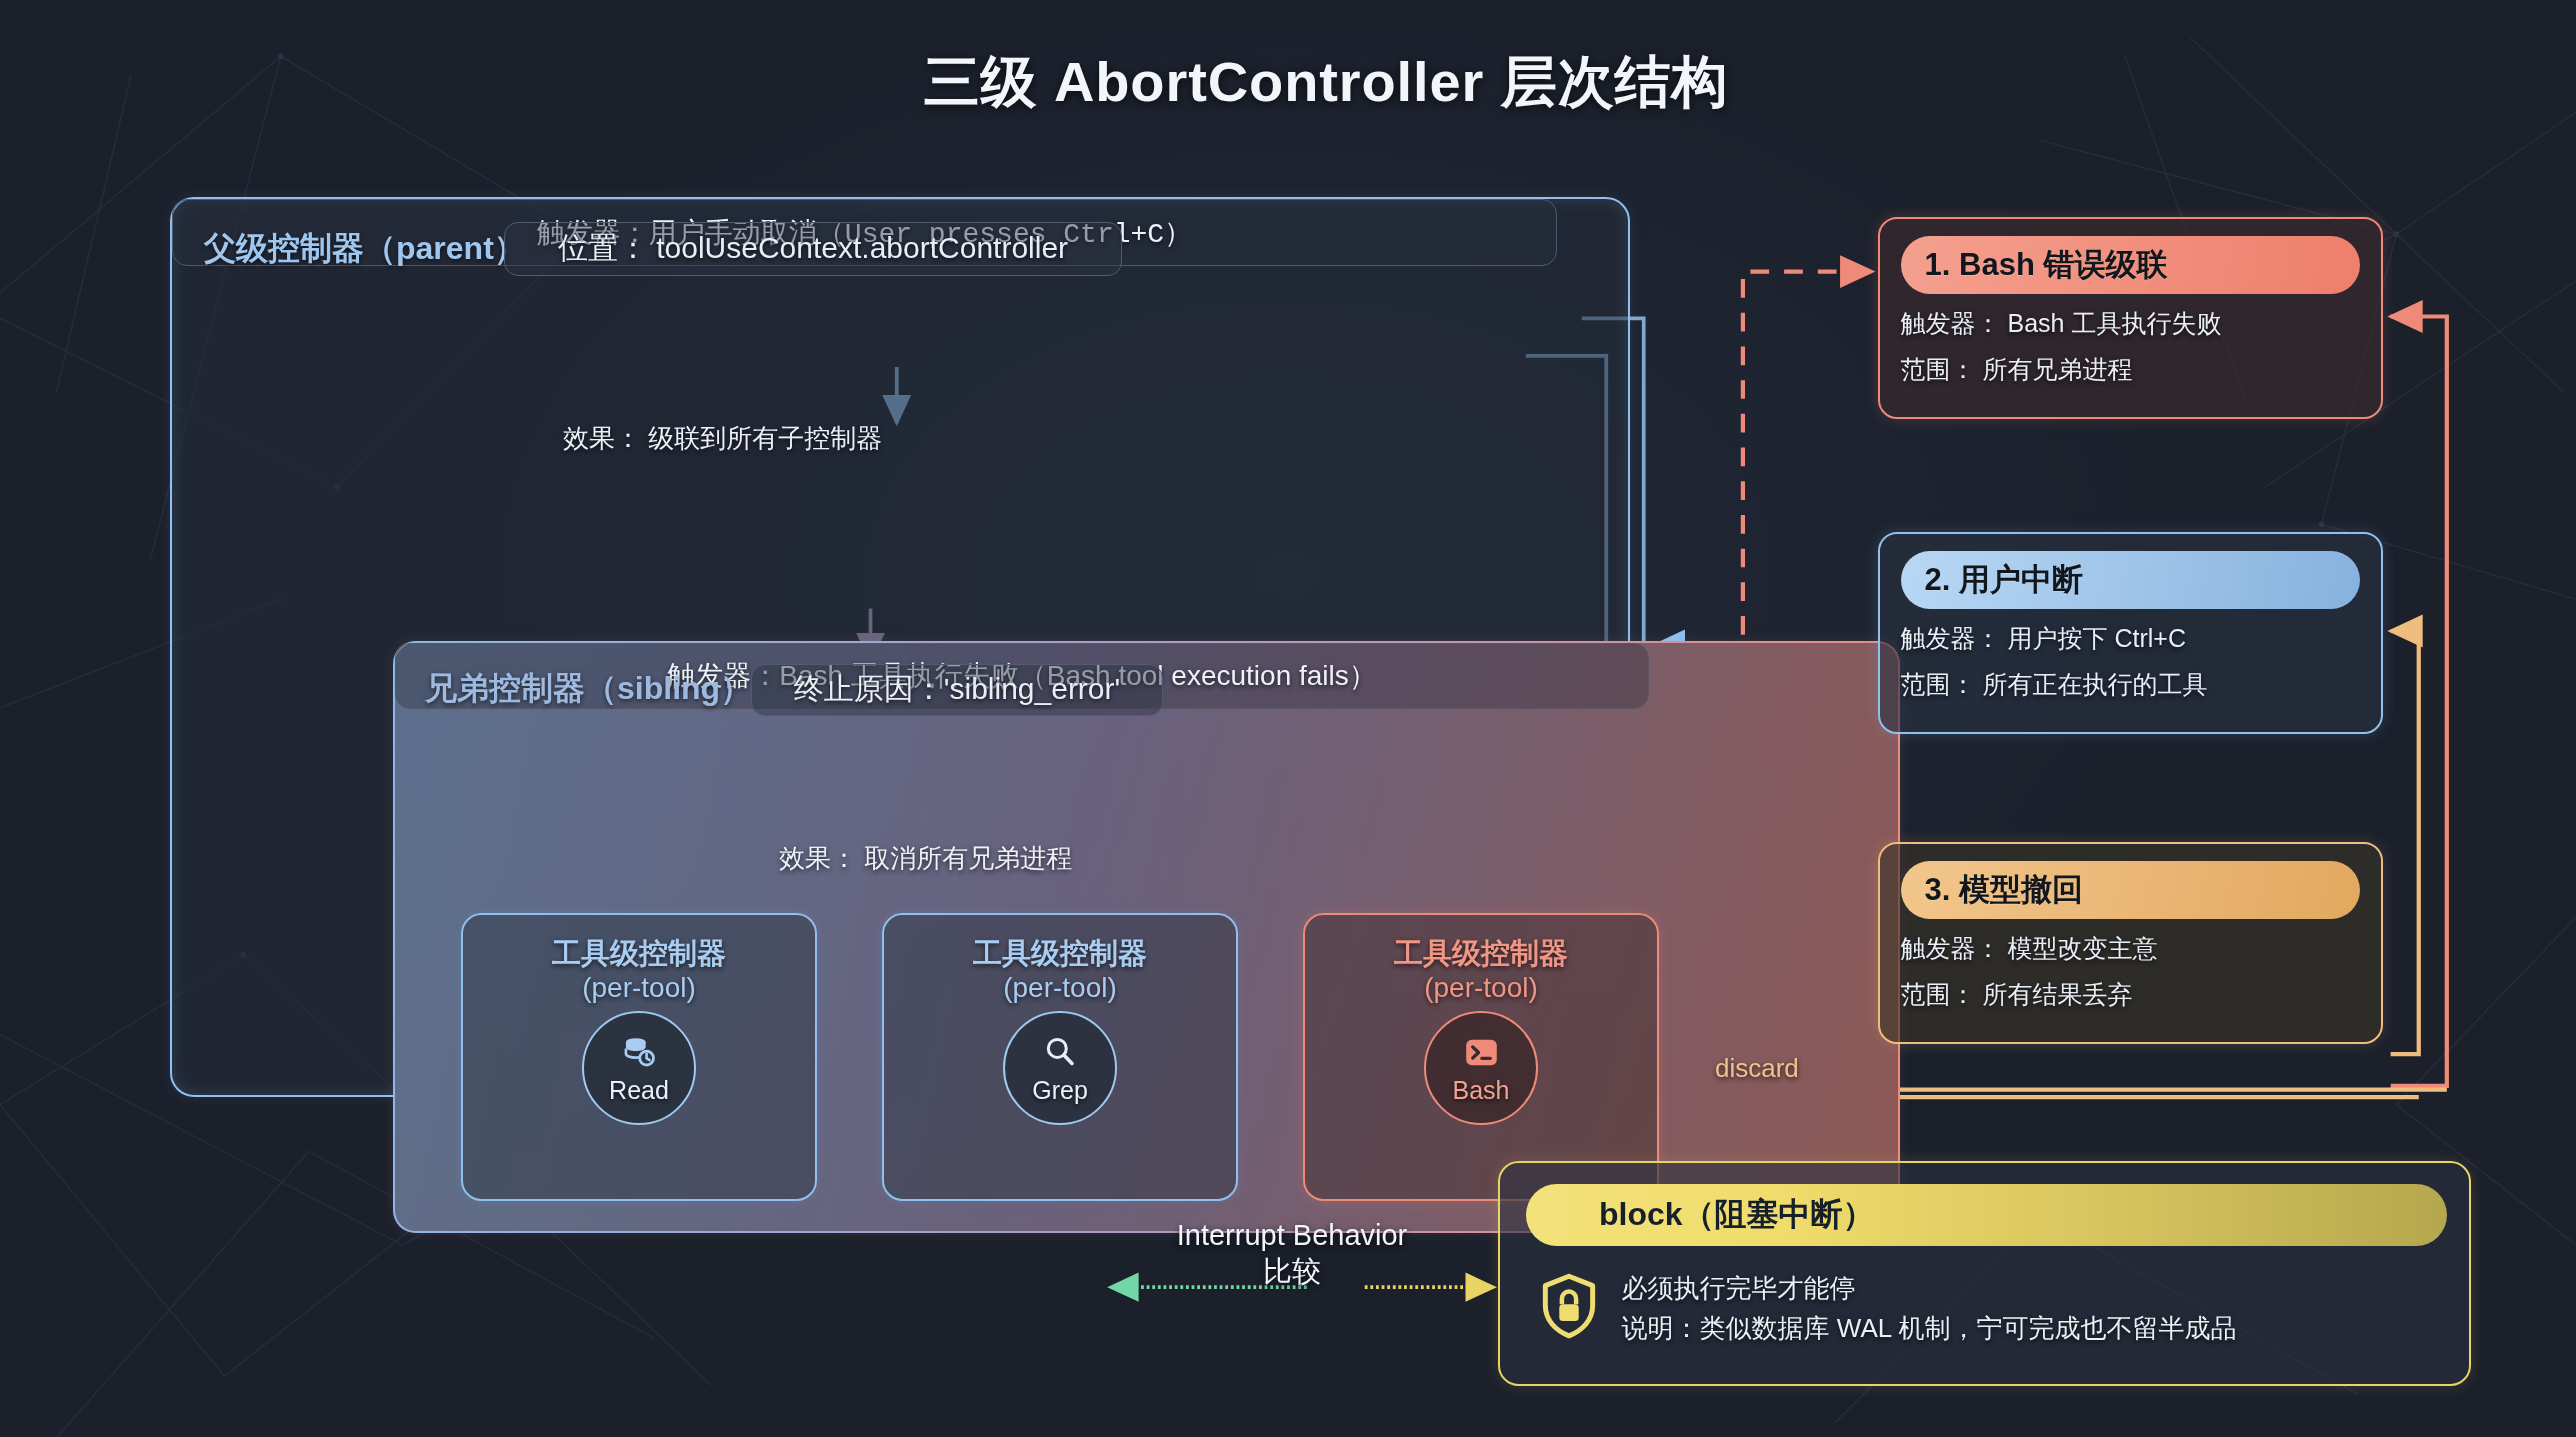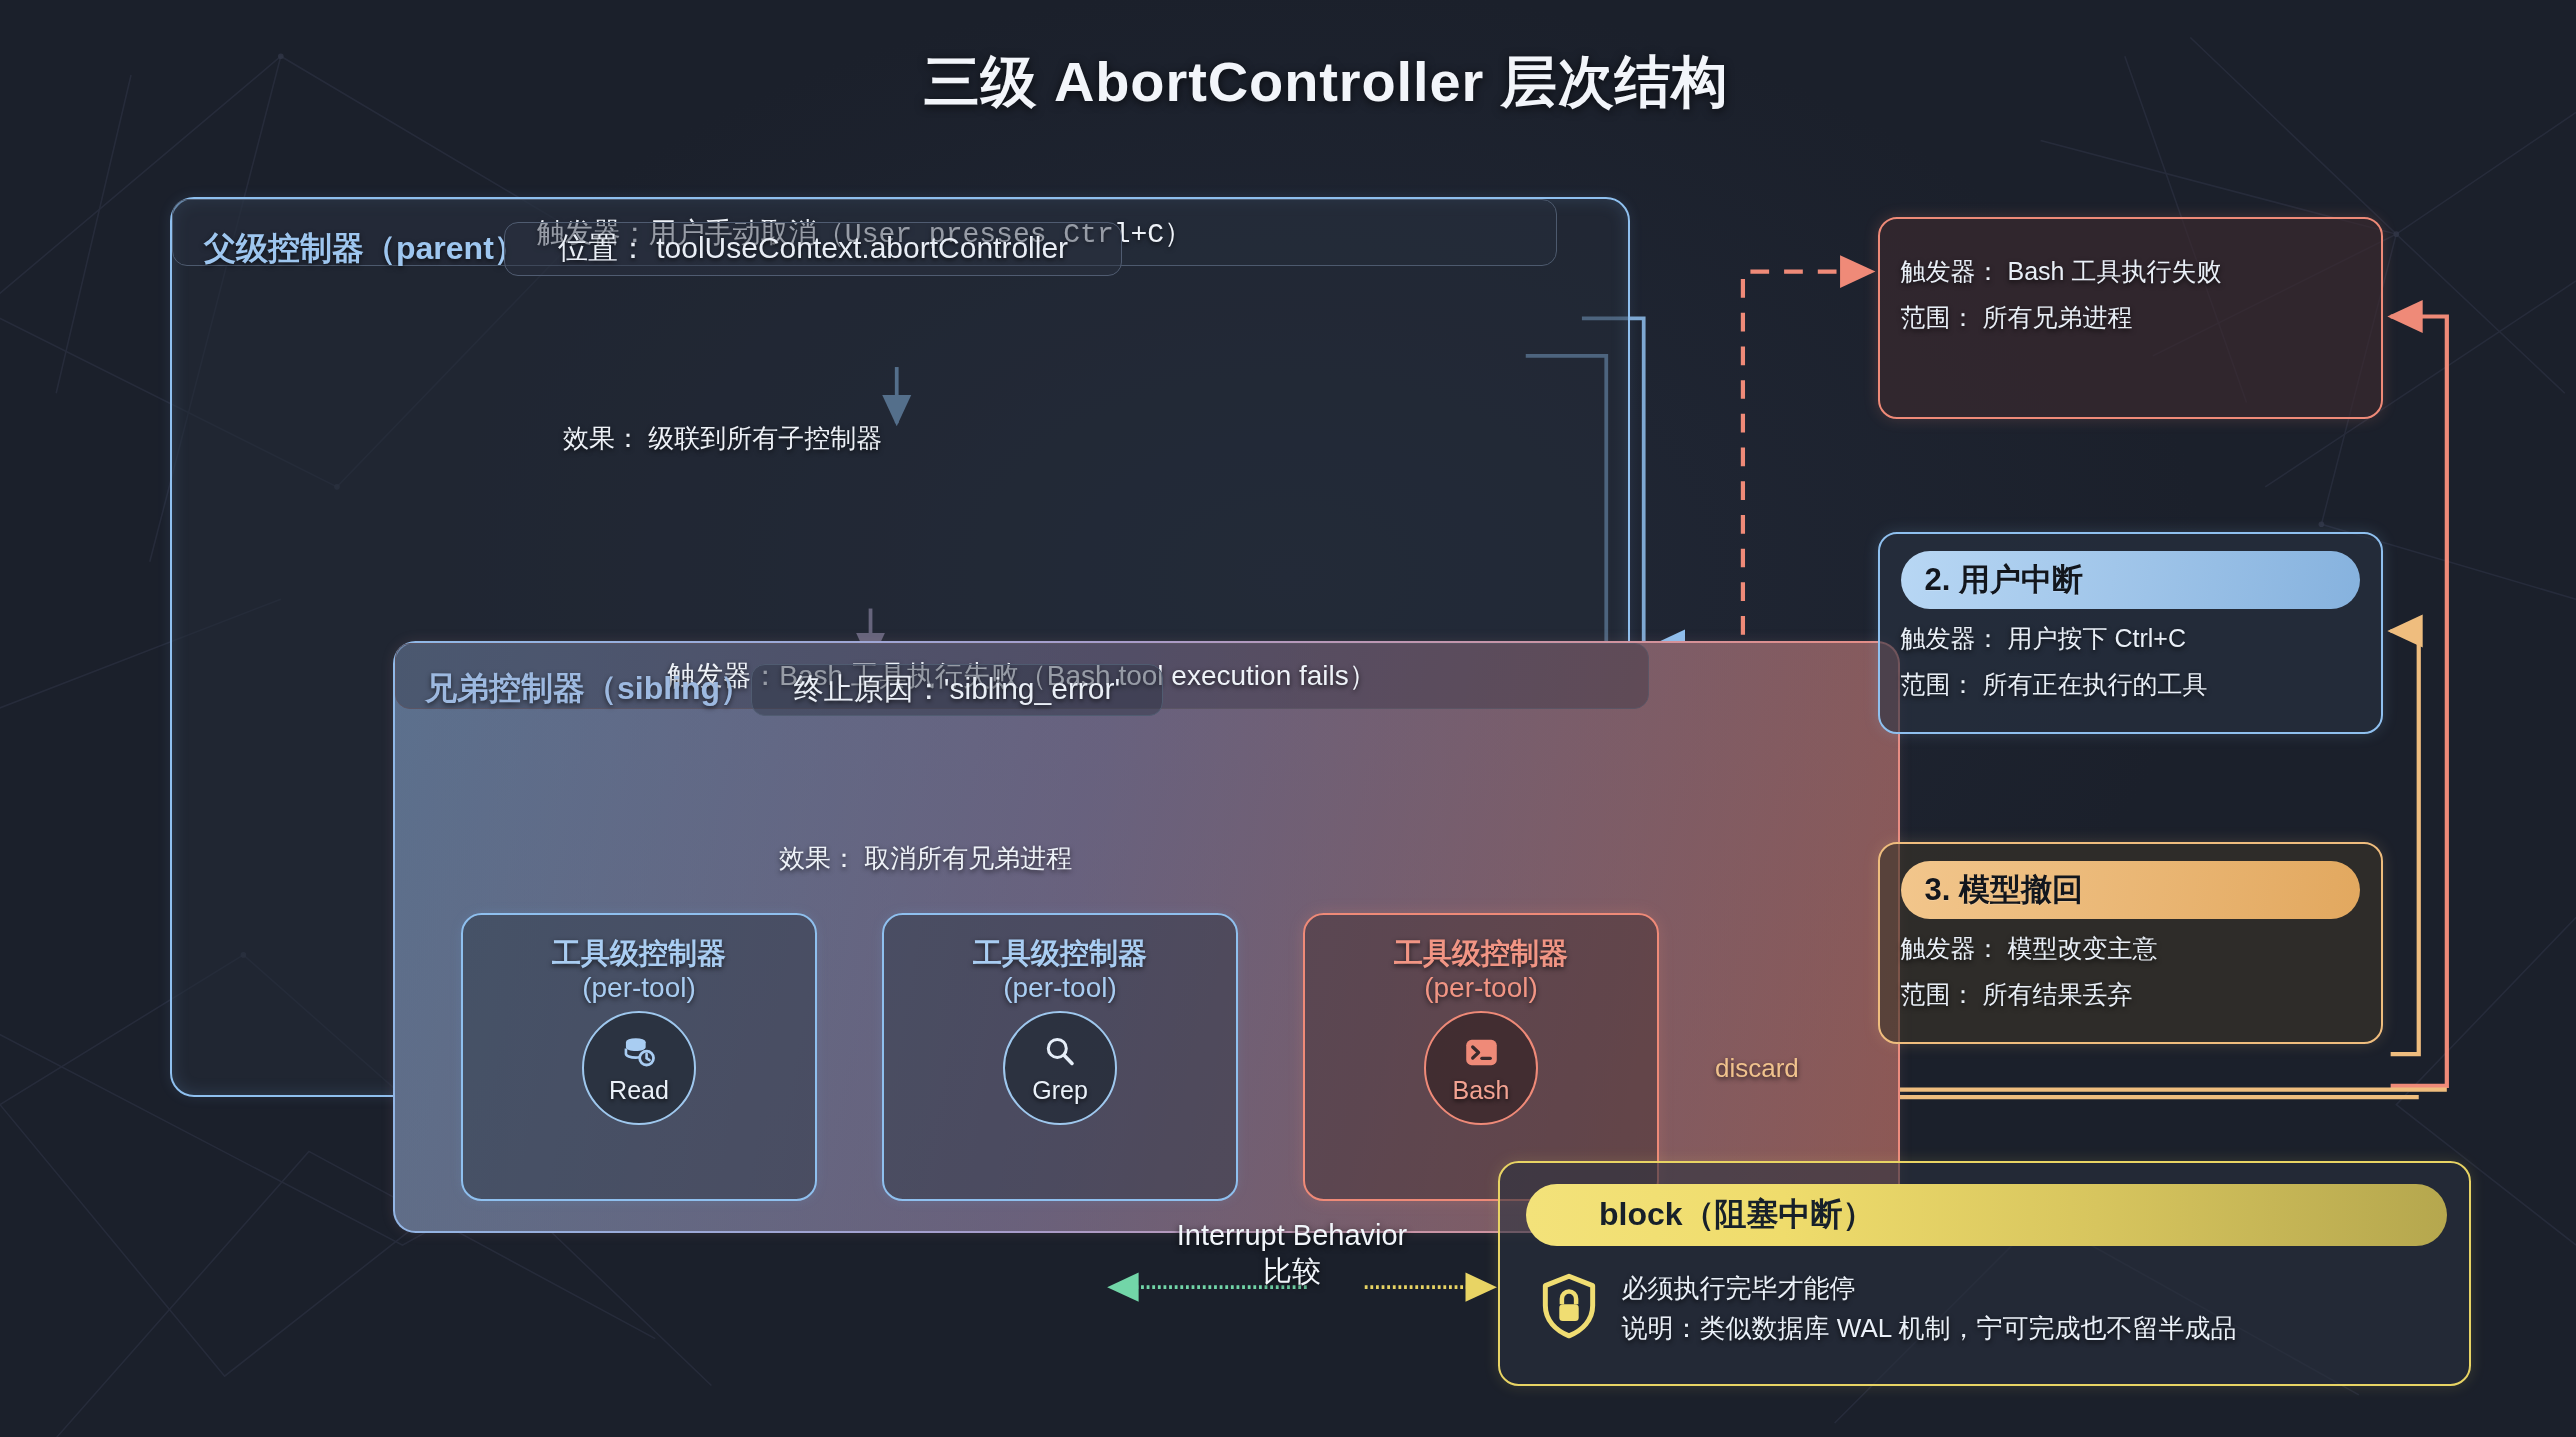--- a/index.html
+++ b/index.html
@@ -357,20 +357,21 @@
               <path d="M12.2 15.6 H17.4" stroke="#3a2a2c" stroke-width="2" stroke-linecap="round"></path>
             </svg>
           </span>
           <span class="cap">Bash</span>
         </div>
       </div>
     </div>
   </div>
 
   <div class="card" id="card1">
+    <div class="pill">1. Bash 错误级联</div>
     <div class="ln">触发器： Bash 工具执行失败</div>
     <div class="ln">范围： 所有兄弟进程</div>
   </div>
 
   <div class="card" id="card2">
     <div class="pill">2. 用户中断</div>
     <div class="ln">触发器： 用户按下 Ctrl+C</div>
     <div class="ln">范围： 所有正在执行的工具</div>
   </div>
 

